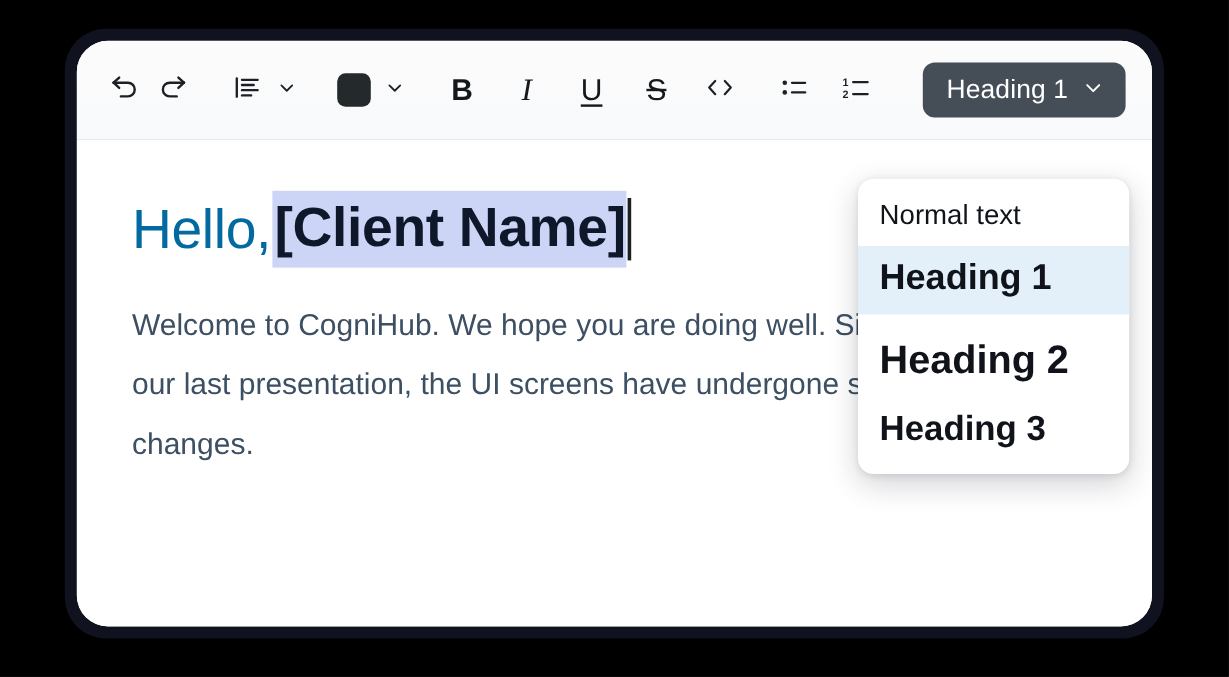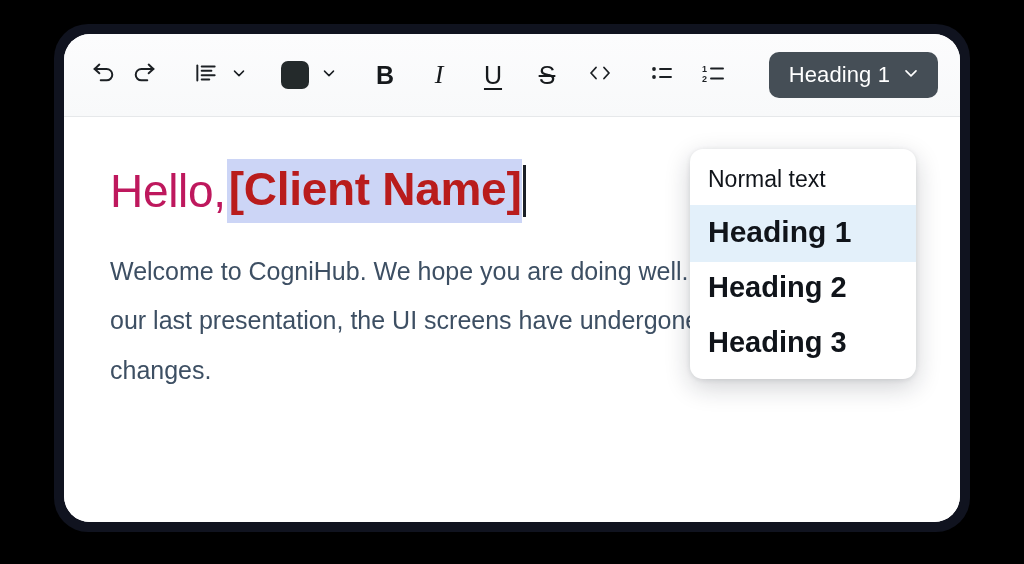--- a/index.html
+++ b/index.html
@@ -147,25 +147,25 @@
   #doc-heading {
     font-size: 46px;
     font-weight: 400;
     color: #14181d;
     letter-spacing: -0.3px;
     line-height: 1.15;
     white-space: nowrap;
     display: flex;
     align-items: center;
   }
-  #doc-heading-plain { color: #be185d; }
+  #doc-heading-plain { color: #0369a1; }
   #doc-heading-selection {
     background: #ccd5f6;
     font-weight: 700;
-    color: #b91c1c;
+    color: #0f172a;
     padding: 4px 1px 7px 2px;
     margin-left: 1px;
   }
   #doc-text-caret {
     display: inline-block;
     width: 3px;
     height: 52px;
     background: #1b2026;
     margin-left: 1px;
   }
@@ -175,40 +175,40 @@
     font-size: 25px;
     line-height: 1.98;
     color: #3d4f63;
     max-width: 680px;
     font-weight: 400;
   }
 
   
   #style-dropdown-menu {
     position: absolute;
-    left: 626px;
+    left: 651px;
     top: 32px;
     width: 226px;
     background: #ffffff;
     border-radius: 13px;
     box-shadow: 0 8px 26px rgba(20,26,40,0.20), 0 1px 5px rgba(20,26,40,0.10);
     padding: 9px 0 10px 0;
     z-index: 25;
   }
 
   .menu-item {
     padding: 6px 18px 8px 18px;
     cursor: pointer;
     color: #10141a;
     white-space: nowrap;
     line-height: 1.32;
   }
   .menu-item.normal    { font-size: 23px; font-weight: 400; padding-bottom: 11px; }
   .menu-item.h1        { font-size: 30px; font-weight: 700; background: #e3f0fa; padding: 7px 18px 10px 18px; }
-  .menu-item.h2        { font-size: 29px; font-weight: 700; padding-top: 6px; }
+  .menu-item.h2        { font-size: 33px; font-weight: 700; padding-top: 16px; }
   .menu-item.h3        { font-size: 29px; font-weight: 700; padding-top: 9px; }
 </style>
 </head>
 <body>
 
 <div id="device-frame">
   <div id="app-window">
 
     <div id="toolbar">
 

